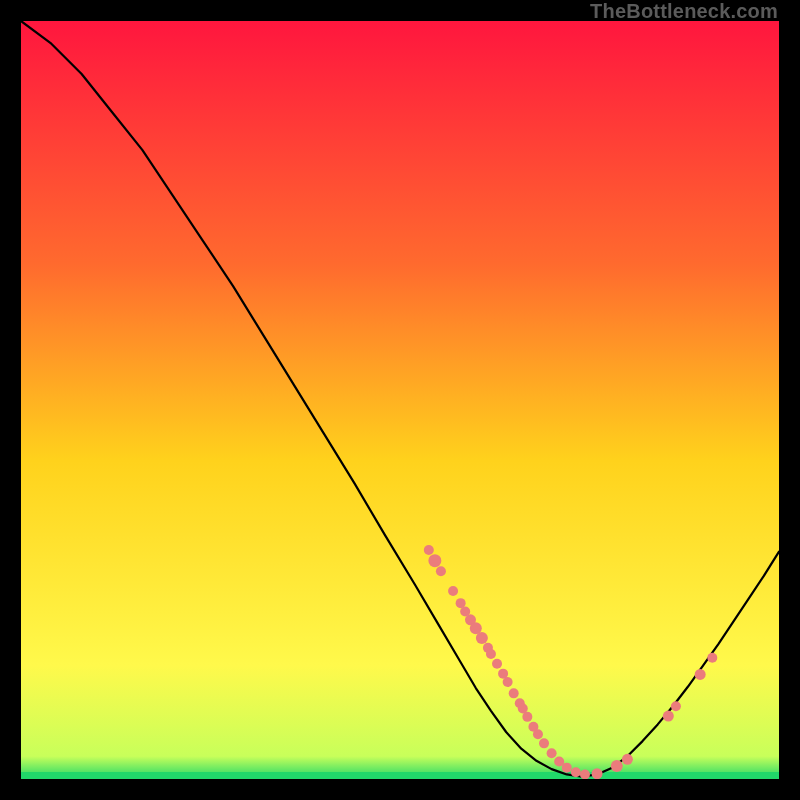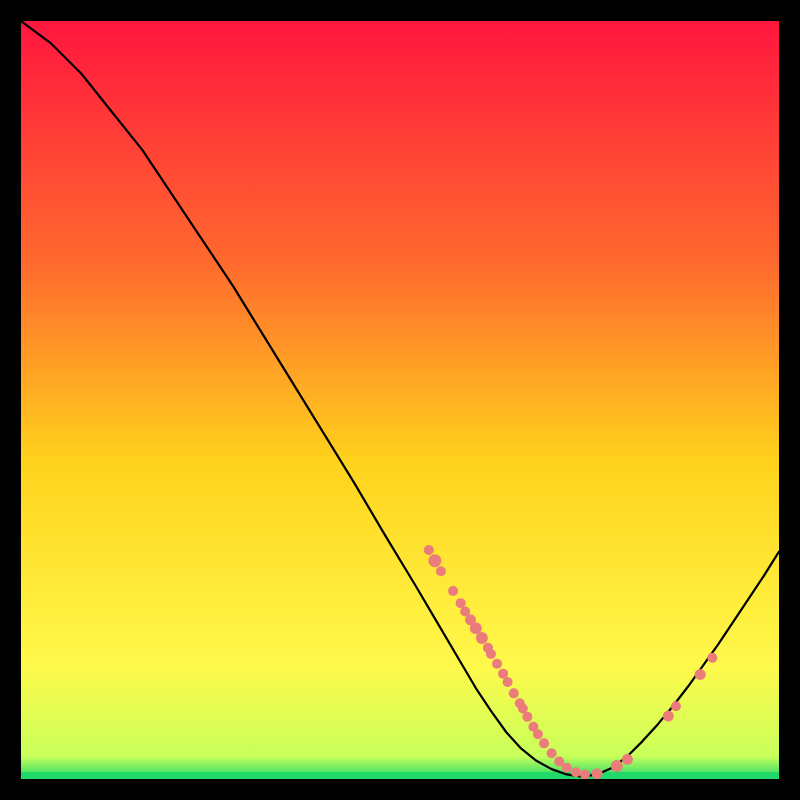--- a/index.html
+++ b/index.html
@@ -27,20 +27,21 @@
     color: #5b5b5b;
     letter-spacing: 0.2px;
     z-index: 10;
   }
   svg { display: block; }
 </style>
 </head>
 <body>
 
 <div class="frame">
+  <div class="watermark">TheBottleneck.com</div>
   <svg class="plot-area" viewBox="0 0 758 758" preserveAspectRatio="none">
     <defs>
       <linearGradient id="bg-grad" x1="0" y1="0" x2="0" y2="1">
         <stop id="g0" offset="0%" stop-color="#ff163e"></stop>
         <stop id="g1" offset="32%" stop-color="#ff6a2e"></stop>
         <stop id="g2" offset="58%" stop-color="#ffd21c"></stop>
         <stop id="g3" offset="85%" stop-color="#fff94b"></stop>
         <stop id="g4" offset="97%" stop-color="#c8ff5a"></stop>
         <stop id="g5" offset="100%" stop-color="#21d86a"></stop>
       </linearGradient>

